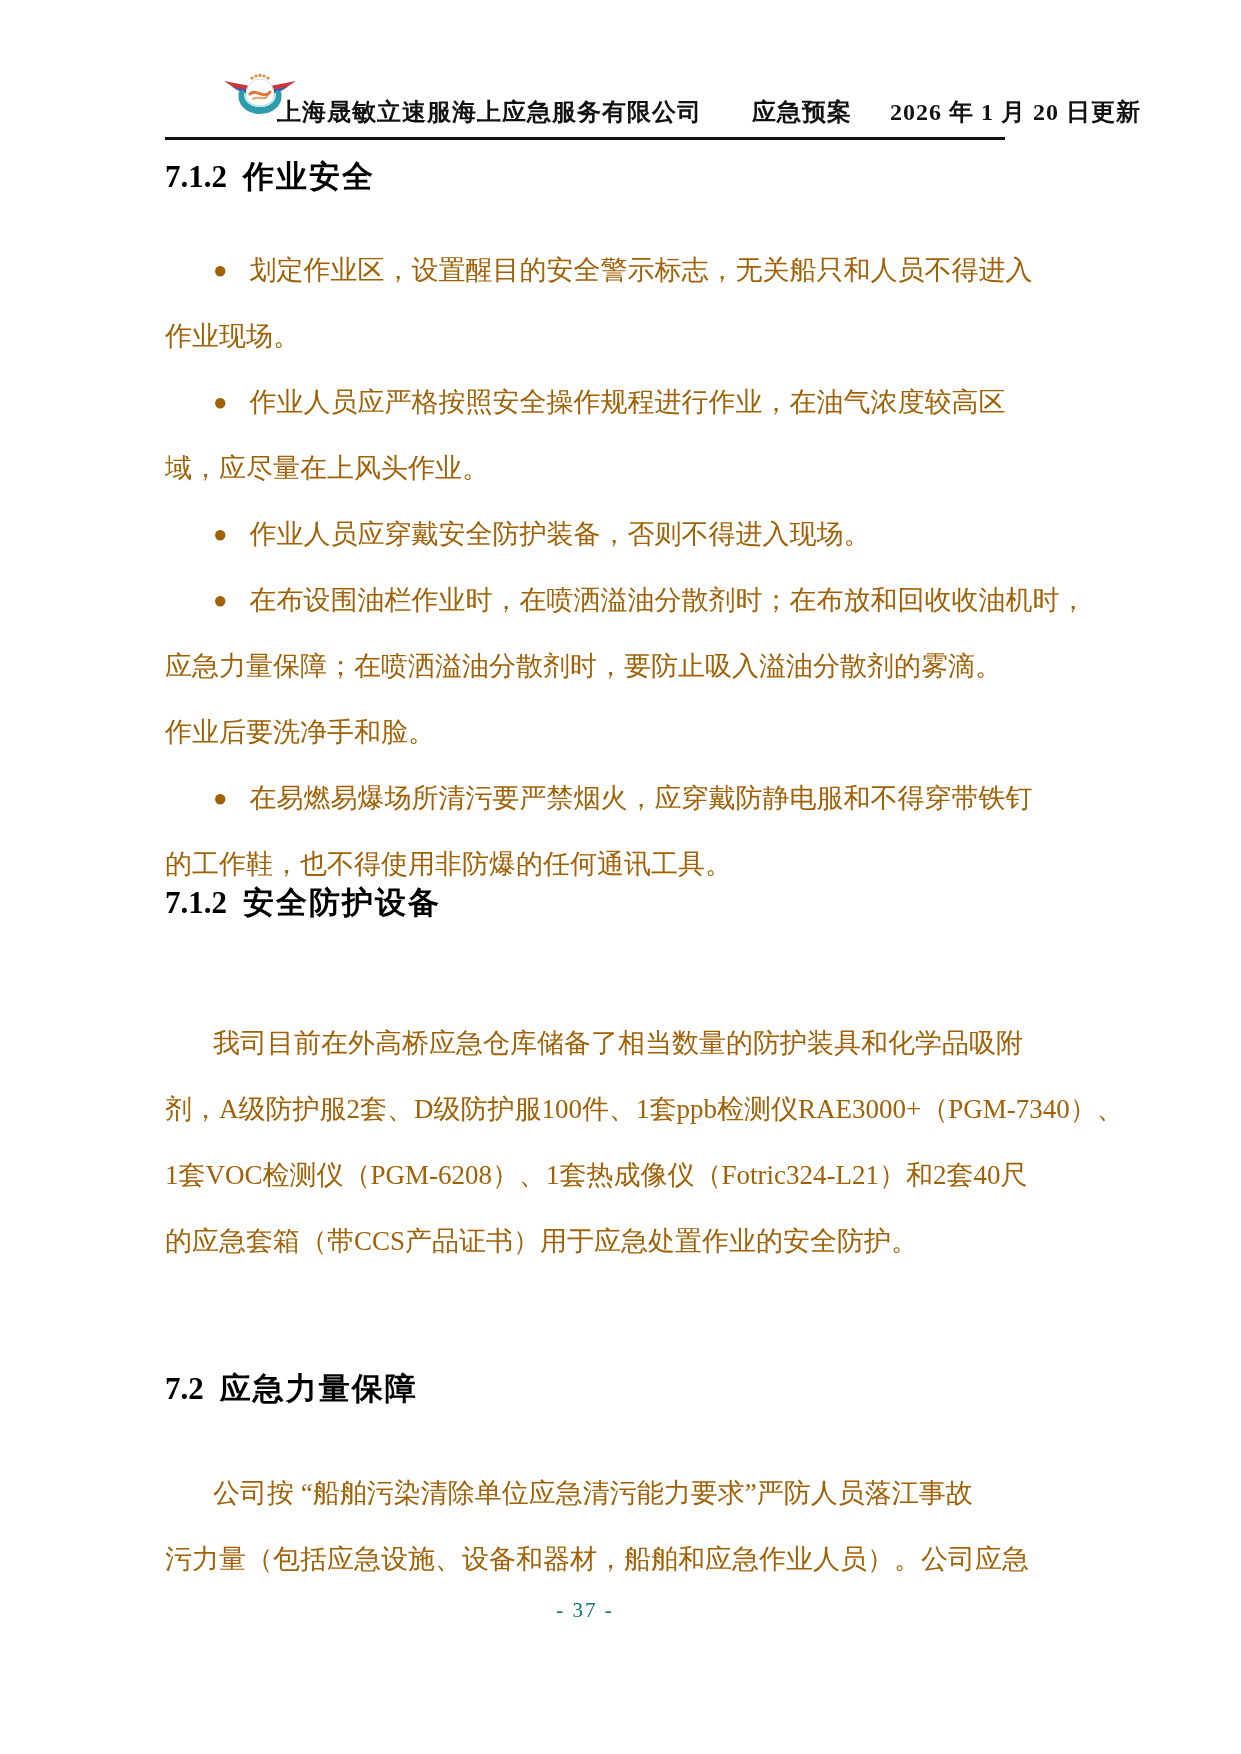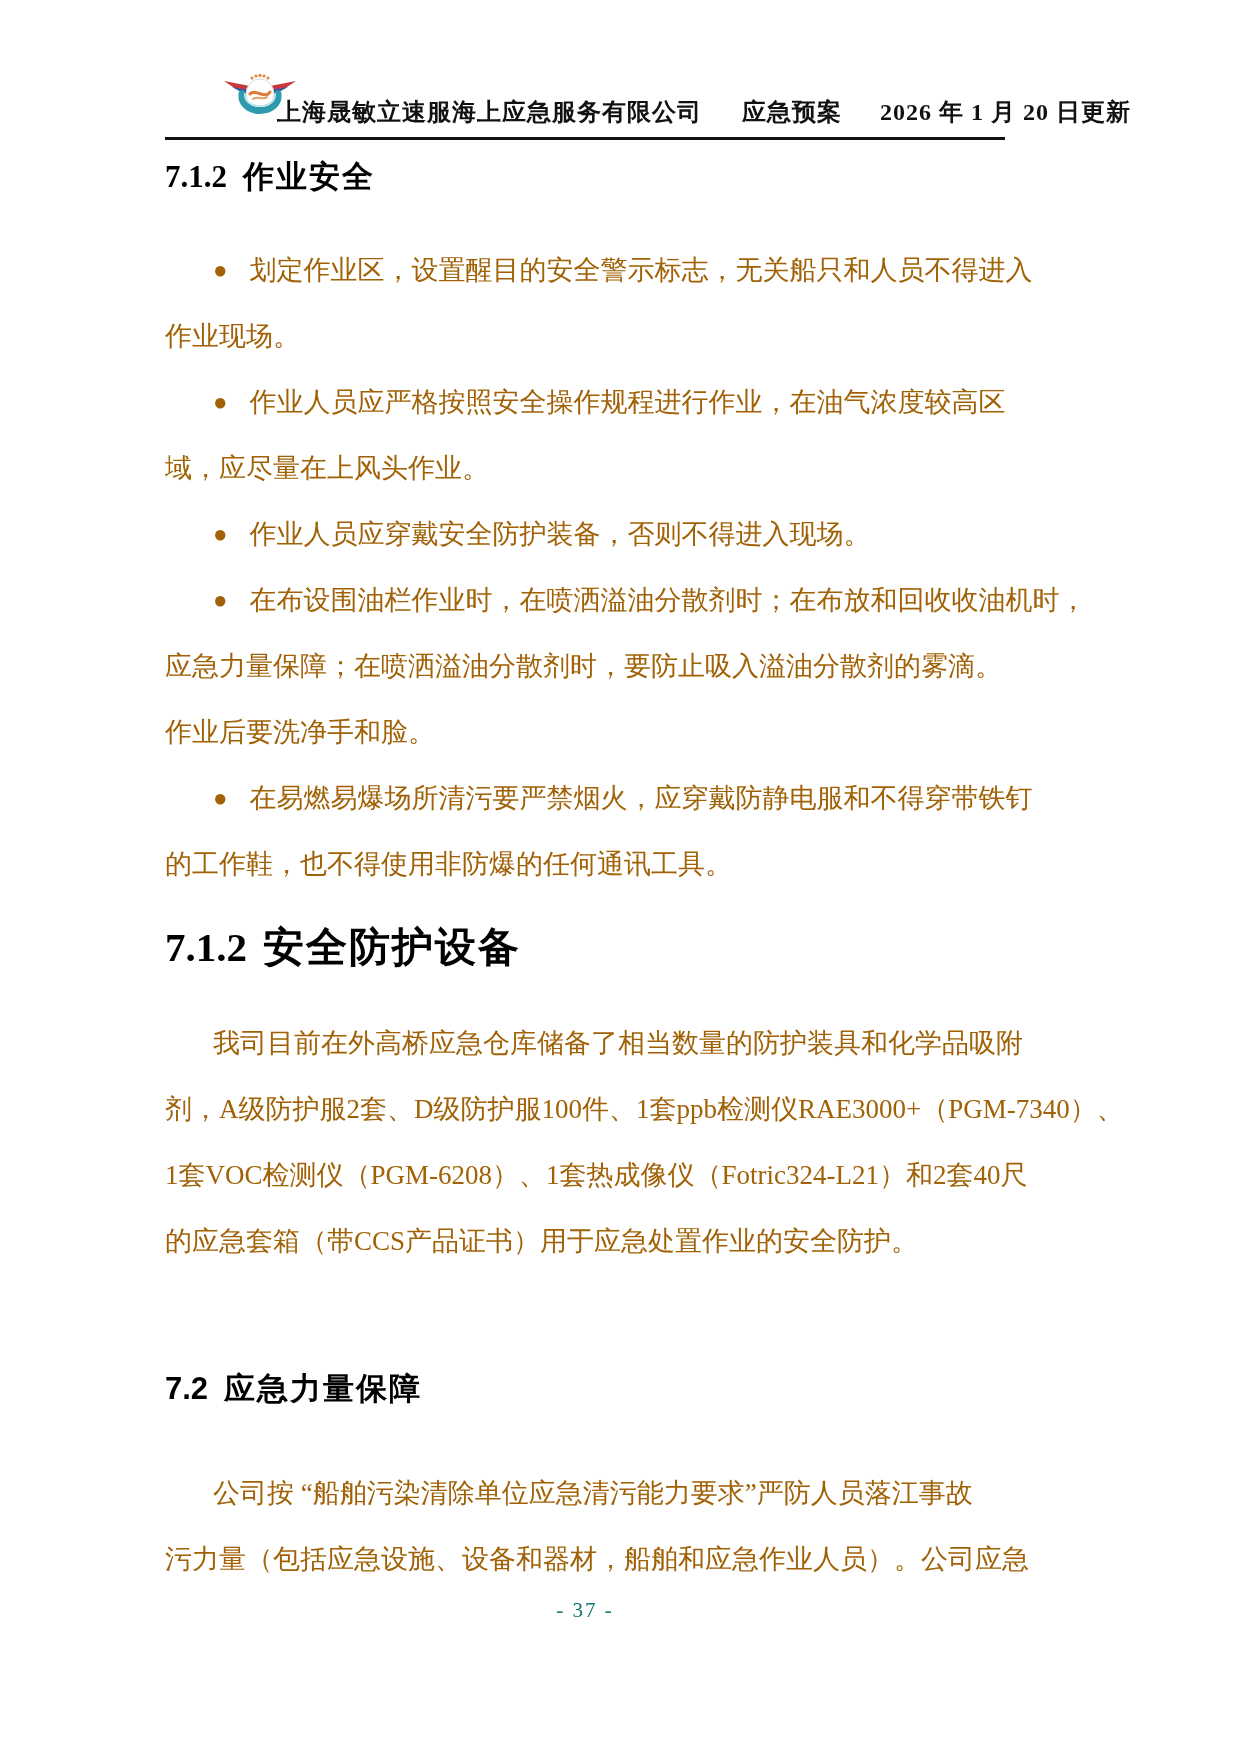--- a/index.html
+++ b/index.html
@@ -13,35 +13,35 @@
   }
   .content{position:absolute;left:165px;top:0;width:840px;}
 
   
   .hdr-logo{position:absolute;left:57px;top:72px;width:76px;height:66px;}
   .hdr-row{
     position:absolute;left:112px;top:96px;width:728px;
     font-weight:bold;font-size:24px;white-space:nowrap;
     letter-spacing:1px;
   }
-  .hdr-company{margin-right:40px;text-align:center;}
+  .hdr-company{margin-right:50px;text-align:center;}
   .hdr-doctype{margin-right:38px;}
   .hdr-rule{position:absolute;left:0;top:137px;width:840px;height:3px;background:#111;}
 
   
   .h-sec{
     position:absolute;left:0;white-space:nowrap;
     font-weight:bold;color:#000;
   }
   .h-sec .num{font-family:"Liberation Serif","DejaVu Serif",serif;margin-right:16px;text-align:right;}
   .h-sec .ttl{font-family:"Liberation Sans","DejaVu Sans",sans-serif;letter-spacing:2px;}
   #h1{top:156px;font-size:31px;}
-  #h2{top:920px;font-size:41px;}
+  #h2{top:882px;font-size:31px;}
   #h3{top:1368px;font-size:31px;font-weight:bold;}
-  #h3 .num{font-family:Liberation Sans, sans-serif;}
+  #h3 .num{font-family:Liberation Serif, serif;}
 
   
   .block{position:absolute;left:0;width:840px;}
   #blk-bullets{top:237px;}
   #blk-equip{top:1010px;}
   #blk-force{top:1460px;}
   .line{
     height:66px;line-height:66px;
     font-size:27px;white-space:nowrap;color:#a16207;
   }

